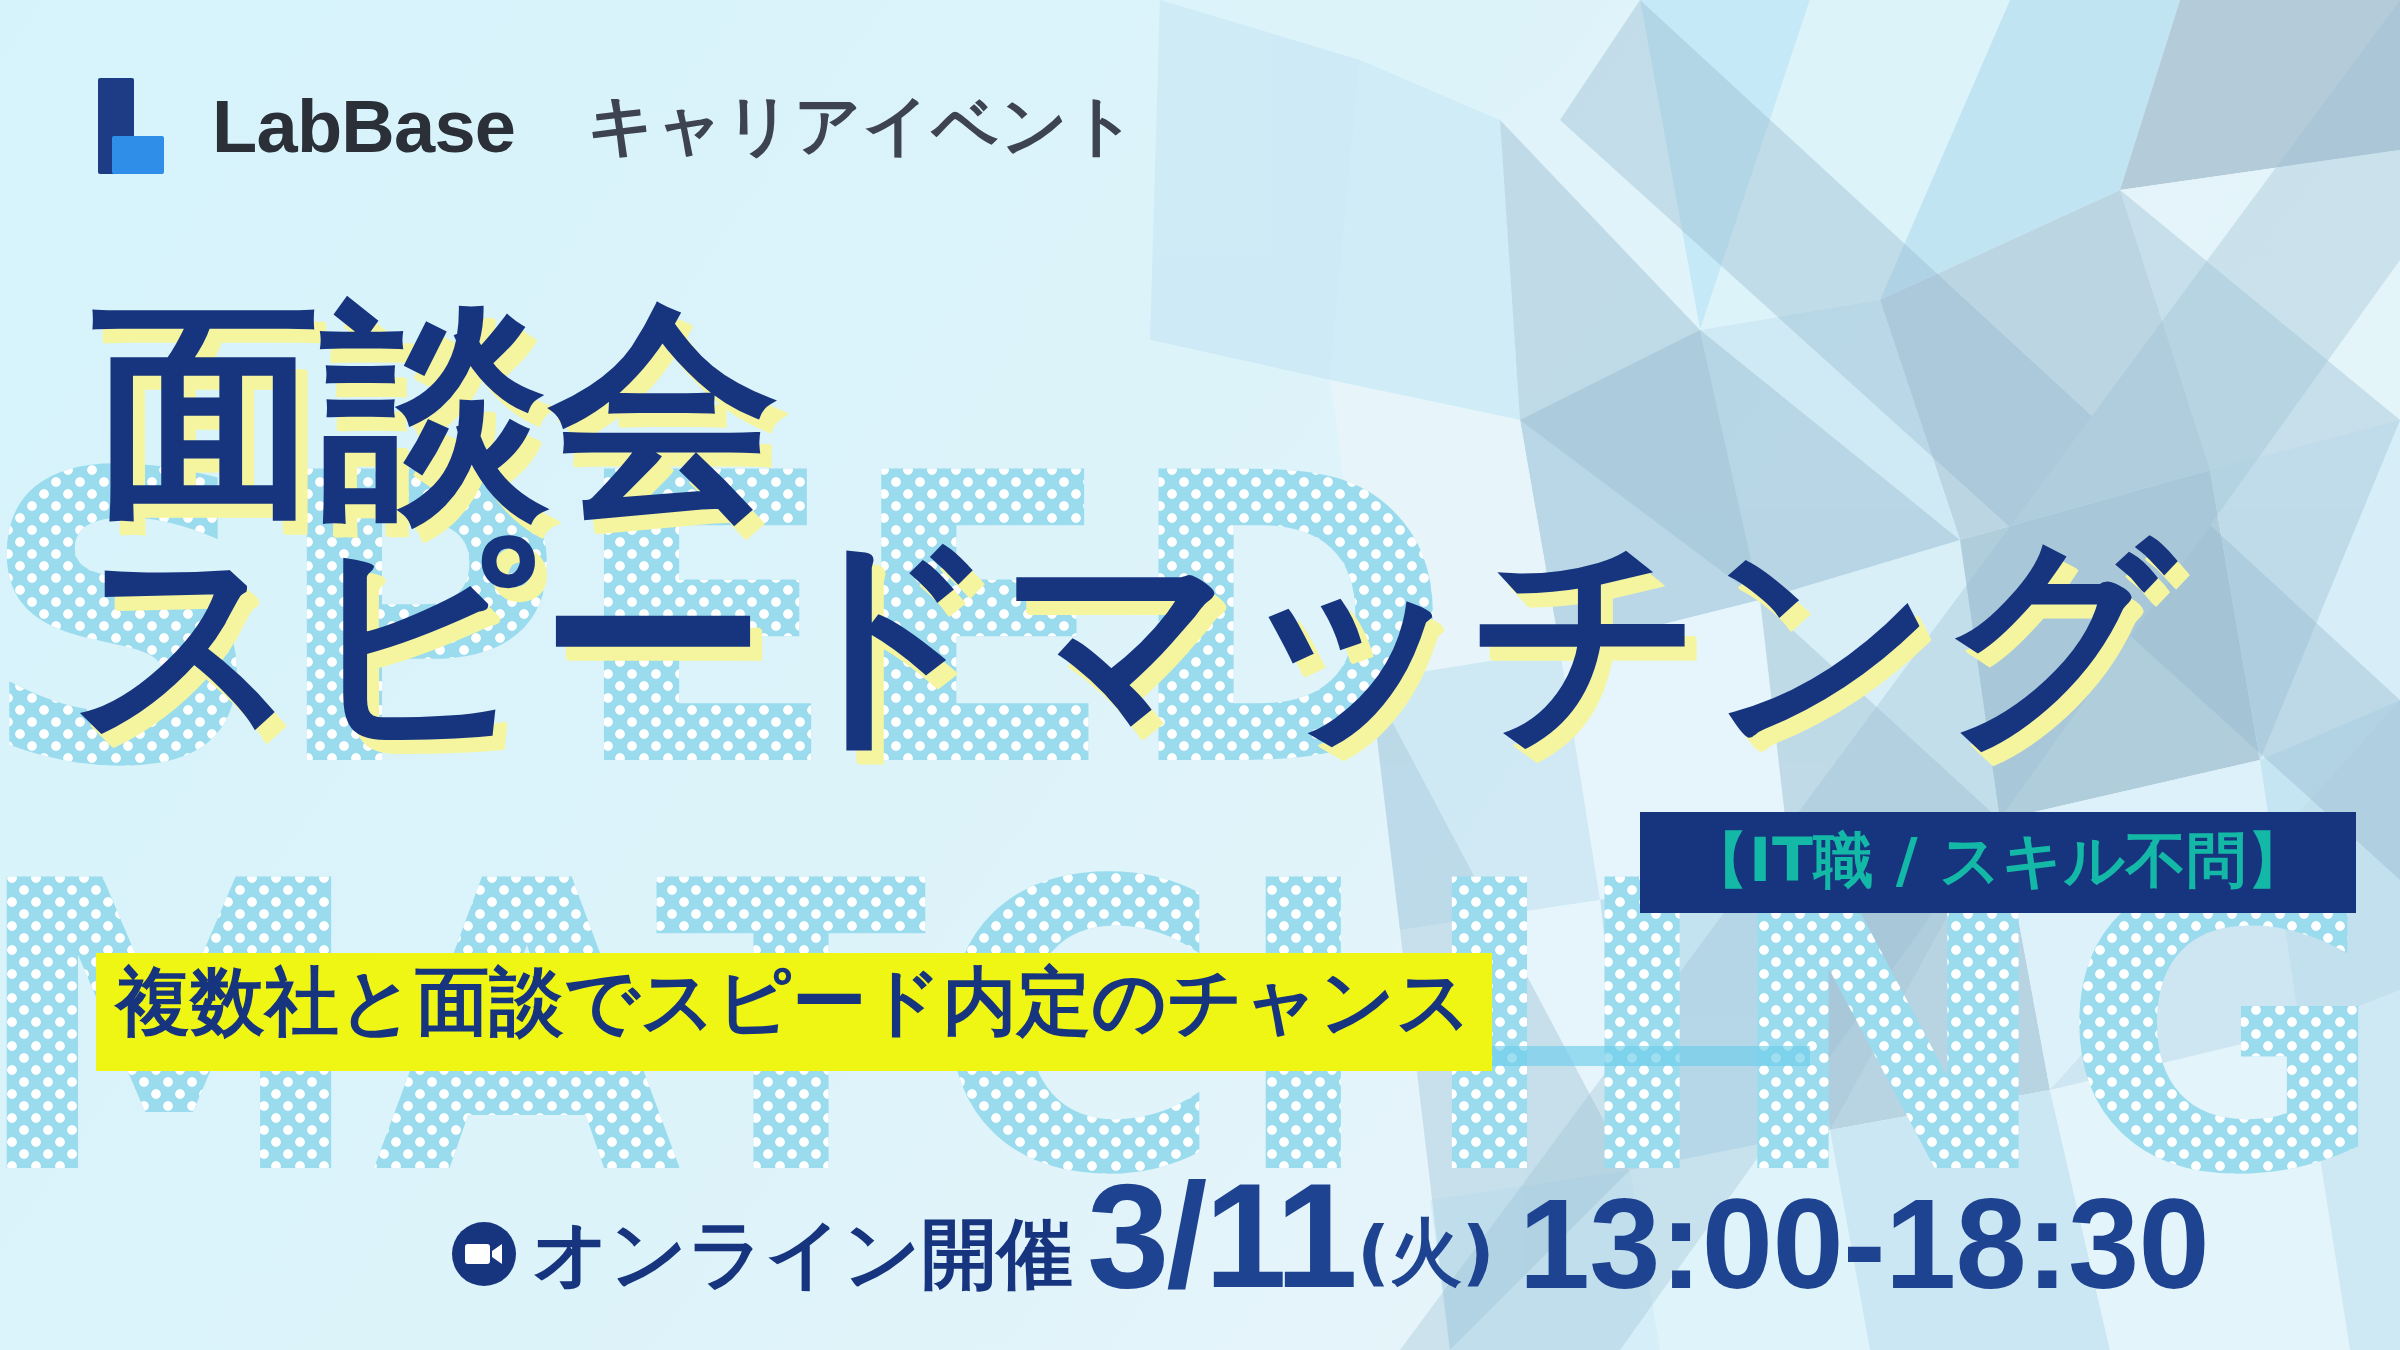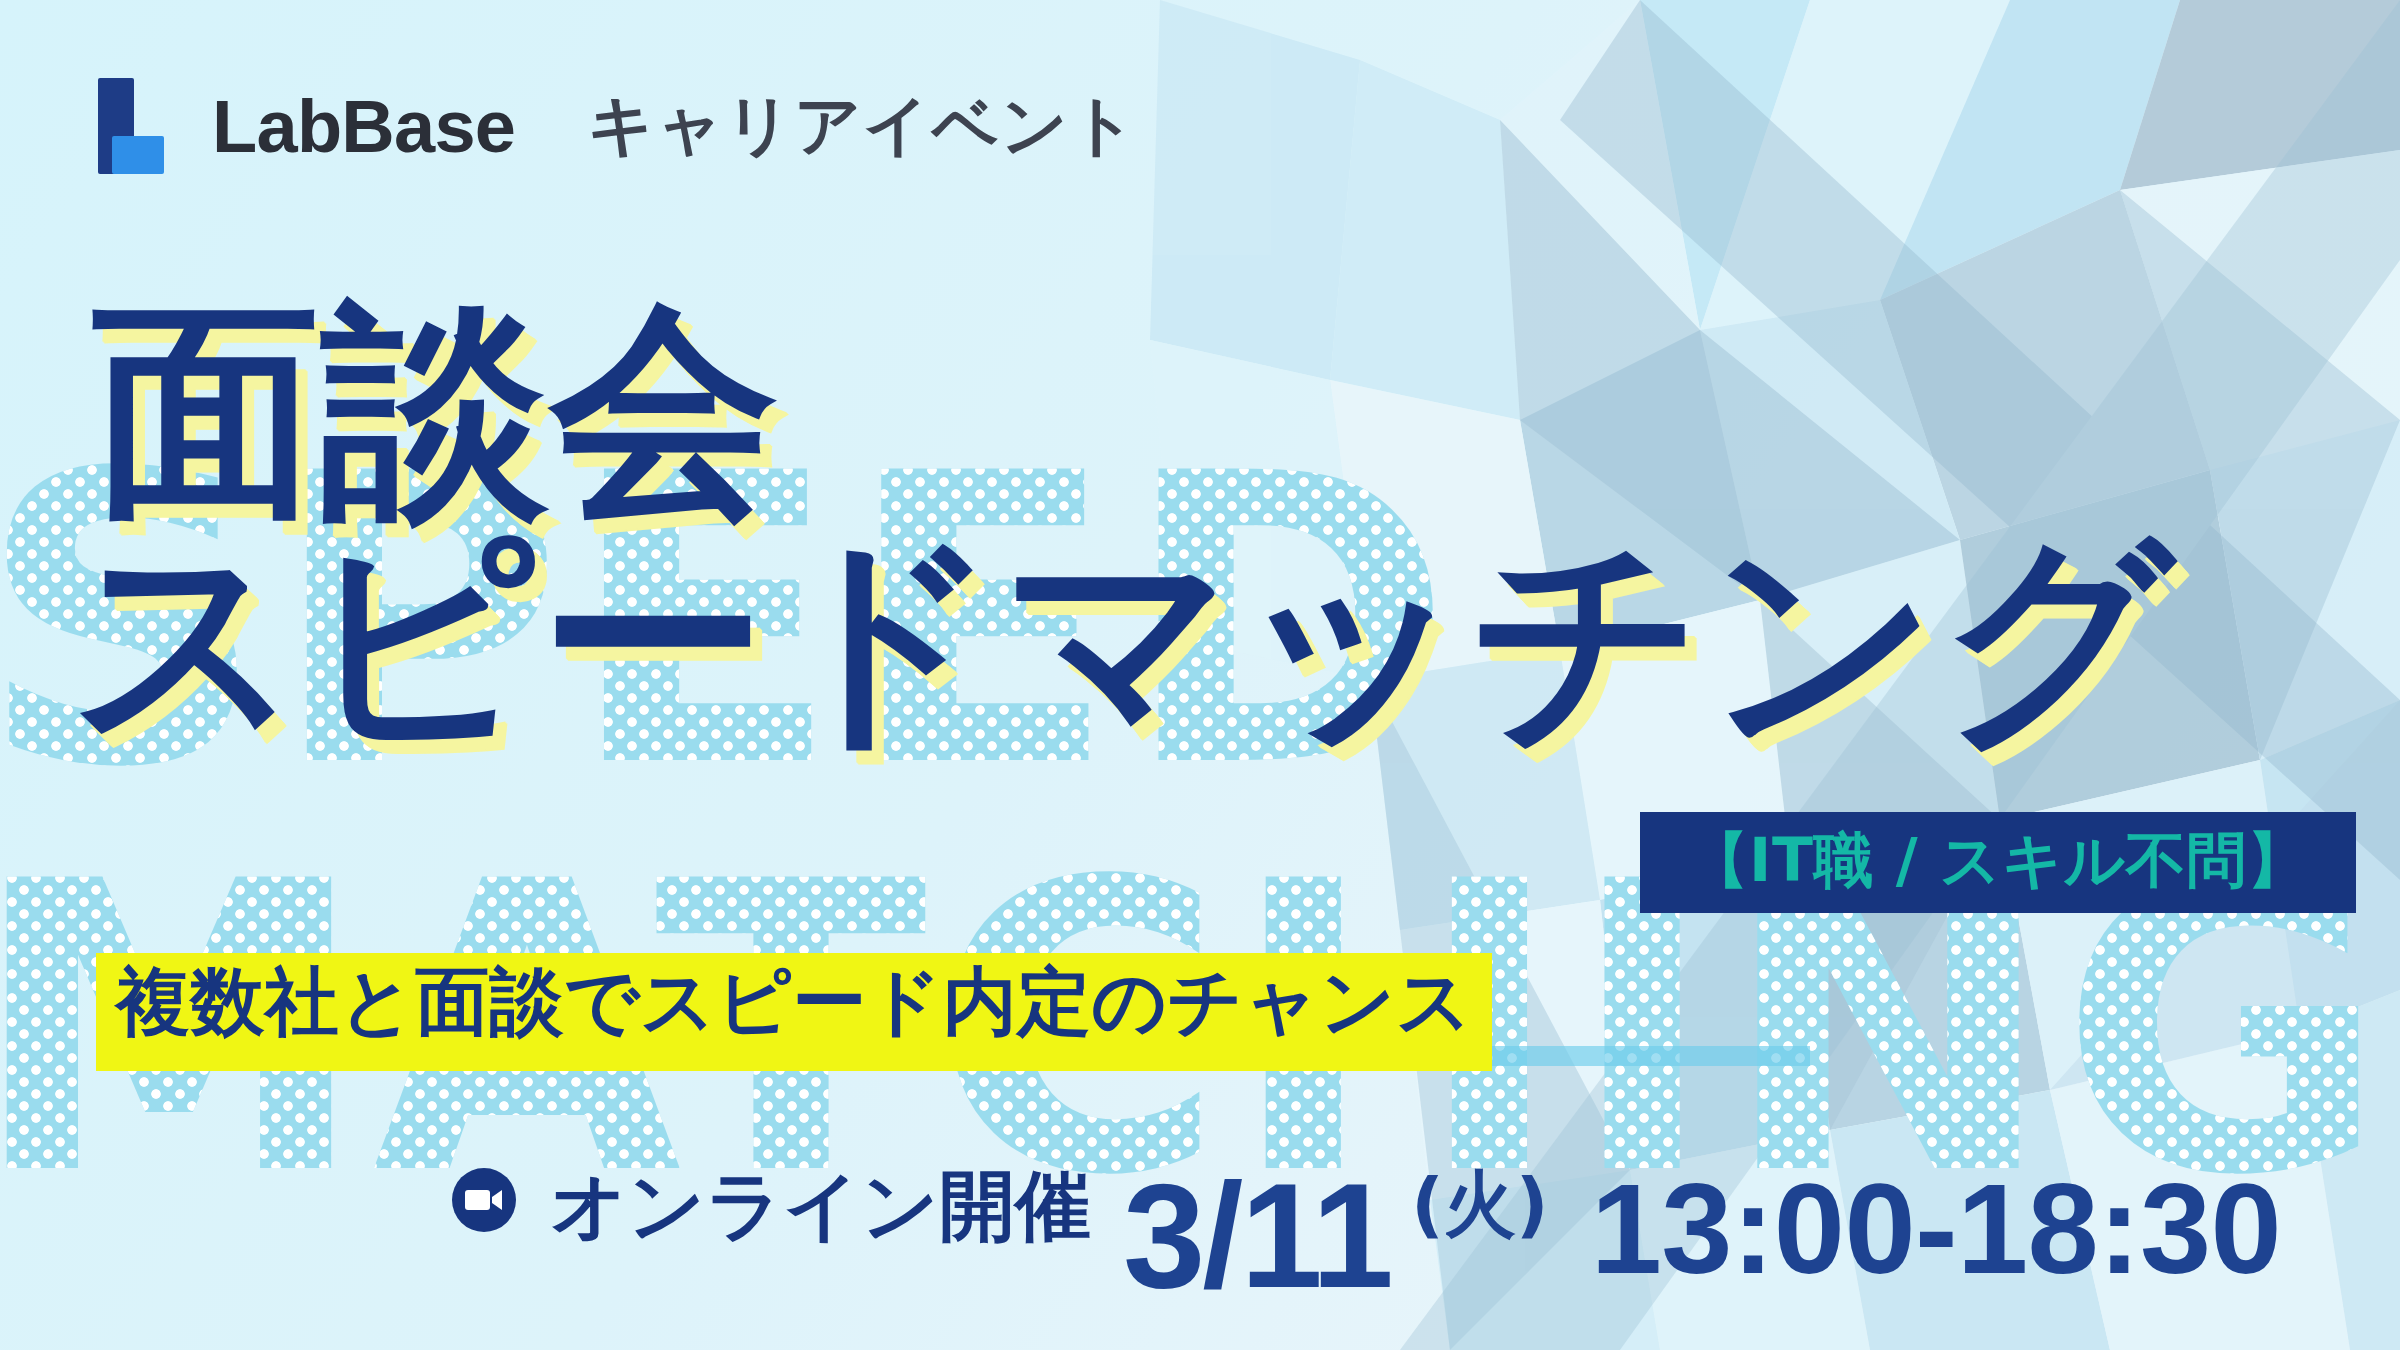--- a/index.html
+++ b/index.html
@@ -122,21 +122,21 @@
   }
   .yellow-text{
     font-family:"DejaVu Sans","Liberation Sans",sans-serif;
     font-size:74px;font-weight:800;color:#17357f;
     letter-spacing:0.005em;white-space:nowrap;
   }
 
   
   .footer{
     position:absolute;left:452px;top:1168px;
-    display:flex;gap:18px;
+    display:flex;align-items:flex-end;gap:0;
   }
   .cam-circle{
     width:64px;height:64px;border-radius:50%;
     background:#17357f;flex:none;
     display:flex;align-items:center;justify-content:center;
     margin-bottom:18px;margin-right:16px;
   }
   .online-label{
     font-family:"DejaVu Sans","Liberation Sans",sans-serif;
     font-size:76px;font-weight:800;color:#17357f;

